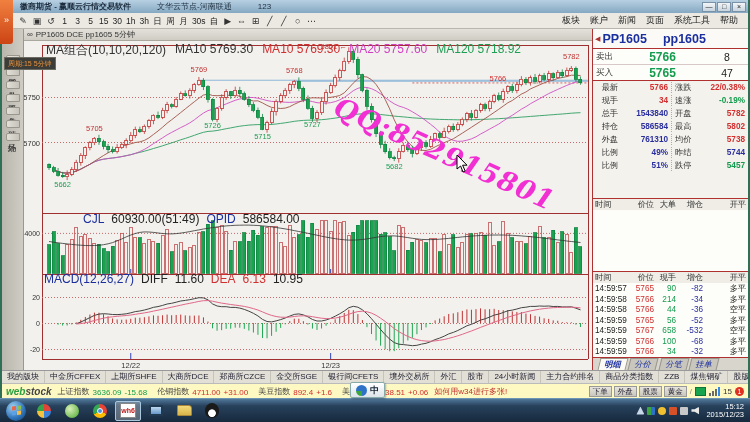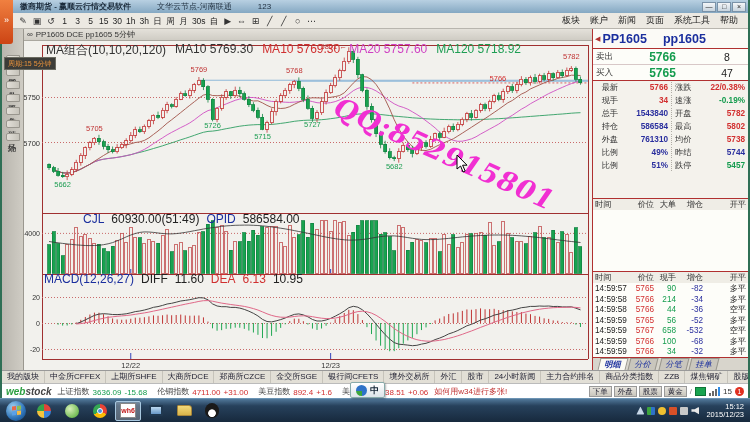--- a/index.html
+++ b/index.html
@@ -57,21 +57,21 @@
   .tick-row{display:grid;grid-template-columns:36px 27px 22px 27px 1fr;height:10.5px;align-items:center;font-size:8.2px;}
   .tick-row span,.rp-bighead span,.rp-tickhead span{text-align:right;padding-right:2px;white-space:nowrap;}
   .tick-row span:first-child,.rp-bighead span:first-child,.rp-tickhead span:first-child{text-align:left;padding-left:2px;}
   .rp-tabs{flex:0 0 13px;border-top:1px solid #b03030;background:#d8d5cc;display:flex;align-items:flex-end;padding-left:6px;gap:2px;}
   .rp-tab{font-size:8.2px;color:#1b2f9e;border:1px solid #98948c;border-bottom:none;padding:0 5px;background:#c9c6bd;transform:skewX(-14deg);line-height:11px;}
   .rp-tab.on{background:#fbfaf4;font-weight:bold;}
   .c-r{color:#d22f2f;}.c-g{color:#149c4e;}.c-b{color:#2a2f9e;}.c-k{color:#222;}
   
   .mtabs{height:13px;background:#e2dfd6;border-top:1px solid #999;display:flex;align-items:center;font-size:8px;color:#223;flex:0 0 13px;overflow:hidden;}
   .mtab{padding:16px 5px;border-right:1px solid #c6c3ba;line-height:12px;white-space:nowrap;}
-  .statusbar{height:15px;background:#ffffff;border-top:1px solid #bbb;display:flex;align-items:center;font-size:8px;gap:6px;padding:0 4px;position:relative;flex:0 0 15px;}
+  .statusbar{height:15px;background:#fef9c3;border-top:1px solid #bbb;display:flex;align-items:center;font-size:8px;gap:6px;padding:0 4px;position:relative;flex:0 0 15px;}
   .logo{font-style:italic;font-weight:bold;font-size:10px;white-space:nowrap;}
   .logo .w{color:#2a9e3f;}.logo .s{color:#444;}
   .idx{display:flex;gap:3px;white-space:nowrap;align-items:flex-end;}
   .idx .l{color:#444;}
   .up{color:#d22f2f;}.down{color:#149c4e;}
   .ticker{color:#c03030;white-space:nowrap;}
   .ime{position:absolute;left:348px;top:-2px;height:16px;background:linear-gradient(#fff,#dde4ea);border:1px solid #8aa;border-radius:2px;display:flex;align-items:center;gap:3px;padding:0 5px;z-index:30;box-shadow:1px 1px 2px rgba(0,0,0,.3);}
   .globe{width:11px;height:11px;border-radius:50%;background:conic-gradient(#2e72c8 0 50%,#3da53d 0 75%,#2e72c8 0 100%);display:inline-block;}
   .ime .zh{font-size:9px;color:#123;font-weight:bold;}
   .srlabels{margin-left:auto;display:flex;align-items:center;gap:3px;}

